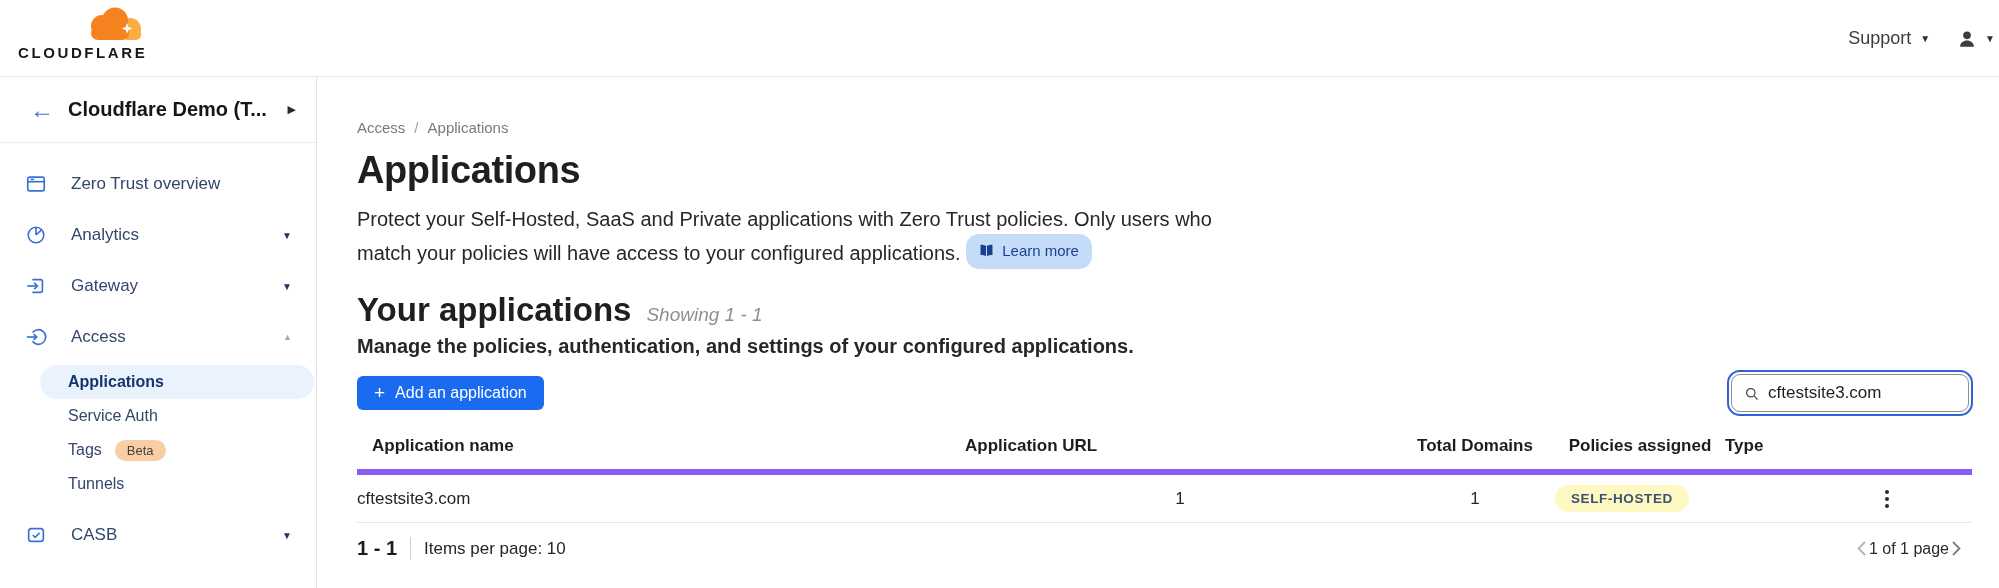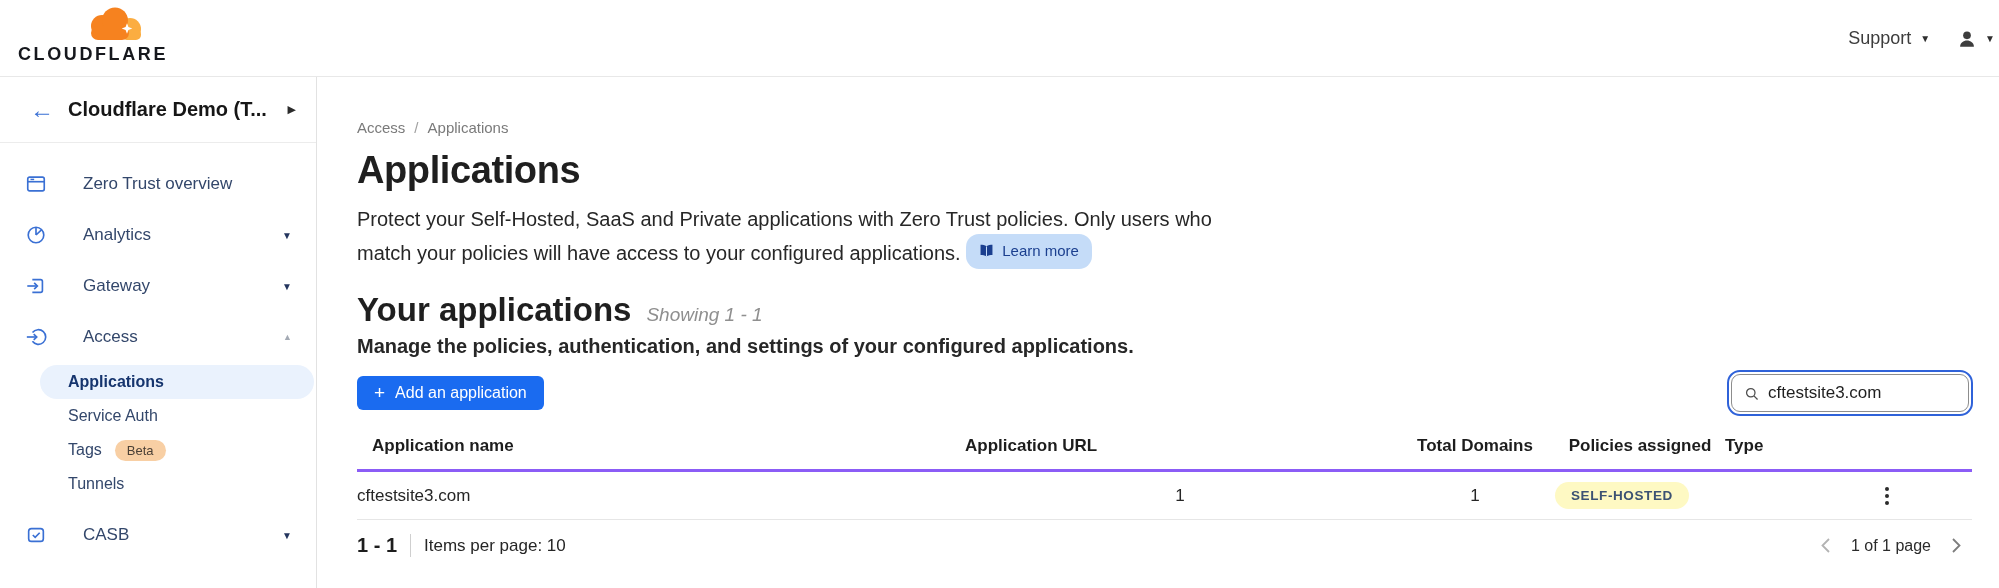--- a/index.html
+++ b/index.html
@@ -5,21 +5,21 @@
   * { margin:0; padding:0; box-sizing:border-box; }
   html,body { width:1999px; height:588px; background:#fff; overflow:hidden;
     font-family:"Liberation Sans","DejaVu Sans",sans-serif; color:#262626; }
   body { position:relative; }
 
   
   .topbar { position:absolute; top:0; left:0; width:1999px; height:77px;
     background:#fff; border-bottom:1px solid #e8e8e8; }
   .logo { position:absolute; left:18px; top:6px; width:134px; }
   .logo-cloud { display:block; margin-left:64px; }
-  .logo-word { display:block; font-size:18px; font-weight:700; letter-spacing:2.6px;
+  .logo-word { display:block; font-size:15px; font-weight:700; letter-spacing:2.6px;
     color:#16181d; margin-top:2px; }
   .topbar-right { position:absolute; right:2px; top:0; height:77px;
     display:flex; align-items:center; gap:26px; }
   .support { display:flex; align-items:center; gap:9px; font-size:18px; color:#3c3c3c; cursor:pointer; }
   .caret-glyph { font-size:10px; color:#2f2f2f; line-height:1; }
   .user-menu { display:flex; align-items:center; gap:7px; cursor:pointer; padding-right:2px; }
 
   
   .sidebar { position:absolute; top:77px; left:0; bottom:0; width:317px;
     background:#fff; border-right:1px solid #e2e2e2; }
@@ -27,21 +27,21 @@
     display:flex; align-items:center; }
   .back-arrow { position:absolute; left:30px; font-size:24px; color:#3a70d4;
     line-height:1; cursor:pointer; }
   .account-name { position:absolute; left:68px; font-size:20px; font-weight:700; color:#161616; }
   .account-expand { position:absolute; right:20px; font-size:11px; color:#2b2b2b; cursor:pointer; }
 
   .nav { padding-top:21px; }
   .nav-item { height:40px; margin-bottom:11px; display:flex; align-items:center;
     padding-left:25px; position:relative; cursor:pointer; }
   .nav-icon { width:22px; height:22px; flex:0 0 22px; }
-  .nav-label { margin-left:36px; font-size:17px; color:#33476b; }
+  .nav-label { margin-left:24px; font-size:17px; color:#33476b; }
   .nav-caret { position:absolute; right:24px; font-size:10px; color:#24355e; }
   .nav-caret.up { color:#a4aab4; font-size:9px; }
 
   .sub-list { margin-top:-3px; }
   .sub-item { height:34px; display:flex; align-items:center; padding-left:68px;
     font-size:16px; color:#33476b; cursor:pointer; position:relative; }
   .sub-item.active { background:#eaf2fd; border-radius:17px; margin:0 2px 0 40px;
     padding-left:28px; font-weight:700; color:#16356e; }
   .beta-badge { margin-left:13px; background:#f8cfa4; color:#4a3f35; font-size:13px;
     padding:3px 12px; border-radius:11px; }
@@ -71,40 +71,40 @@
   .search-wrap { display:flex; align-items:center; gap:9px; width:238px; height:38px;
     border:1px solid #8d8d8d; border-radius:9px; padding:0 12px; background:#fff;
     outline:2px solid #2f62d9; outline-offset:2px; margin-right:3px; }
   .search-wrap input { border:none; outline:none; font-size:17px; color:#1f1f1f;
     width:100%; font-family:inherit; background:transparent; }
 
   
   .tbl { margin-top:24px; }
   .tr { display:grid; grid-template-columns:608px 430px 160px 170px 180px 1fr;
     align-items:center; }
-  .tr.head { border-bottom:3px solid #8b5cf6; padding-bottom:13px;
+  .tr.head { border-bottom:6px solid #8b5cf6; padding-bottom:13px;
     font-size:17px; font-weight:700; color:#1d1d1d; }
   .tr.row { height:48px; border-bottom:1px solid #e6e6e6; font-size:17px; }
   .cell-name { padding-left:15px; display:flex; align-items:center; gap:11px; }
   .center { text-align:center; }
   .app-link { color:#1a6bf0; font-size:18px; font-weight:500; text-decoration:none; cursor:pointer; }
   .type-badge { display:inline-flex; background:#fef9c3; color:#3c5273;
     font-size:13.5px; font-weight:700; letter-spacing:0.6px; padding:6px 16px;
     border-radius:15px; }
   .cell-actions { display:flex; justify-content:flex-end; padding-right:12px; }
   .kebab { display:flex; flex-direction:column; gap:3px; cursor:pointer; padding:4px; }
   .kebab i { width:4px; height:4px; border-radius:50%; background:#2b2b2b; display:block; }
 
   
   .pagination { padding-top:14px; display:flex; justify-content:space-between; align-items:center; }
   .pag-left { display:flex; align-items:center; }
   .pag-range { font-size:20px; font-weight:700; color:#1d1d1d; }
   .pag-div { width:1px; height:23px; background:#cfcfcf; margin:0 13px; }
   .per-page { font-size:17px; color:#262626; cursor:pointer; }
-  .pag-right { display:flex; align-items:center; gap:20px; margin-right:10px; }
+  .pag-right { display:flex; align-items:center; gap:2px; margin-right:10px; }
   .pag-page { font-size:16px; color:#2b2b2b; }
   .chev { cursor:pointer; display:flex; align-items:center; }
 </style>
 </head>
 <body>
 
 <div class="topbar">
   <div class="logo">
     <svg class="logo-cloud" width="64" height="36" viewBox="0 0 64 36">
       <circle cx="48" cy="23" r="11" fill="#fbad41"></circle>

